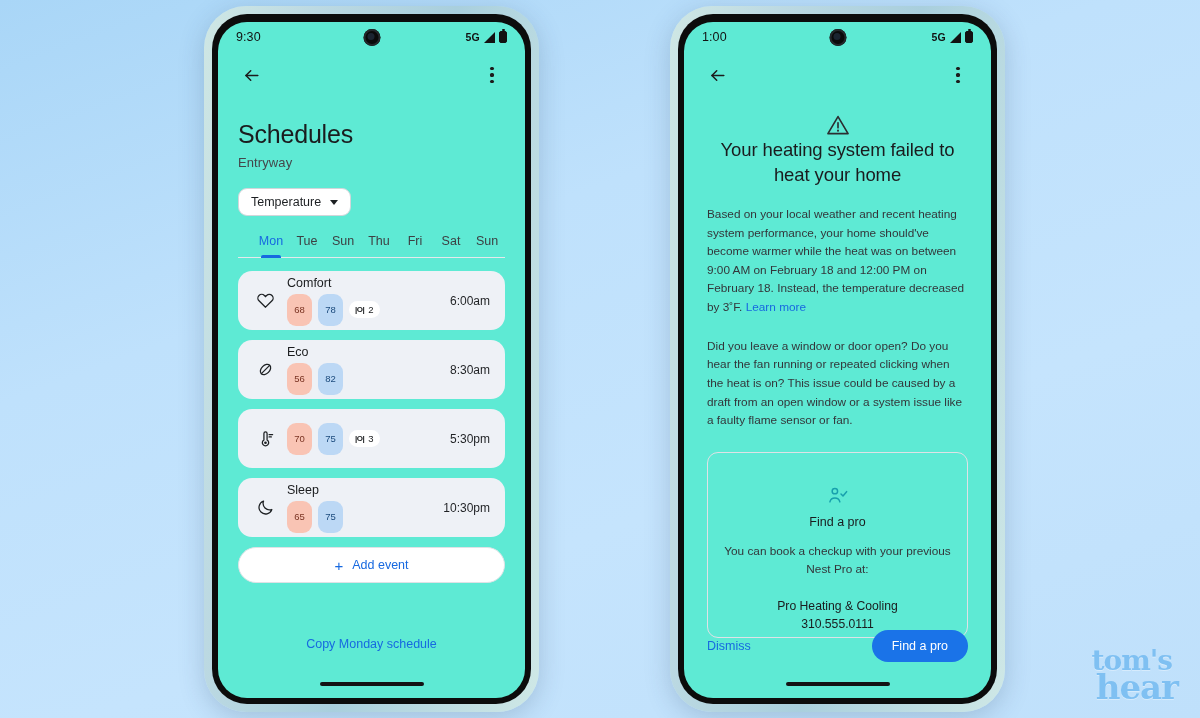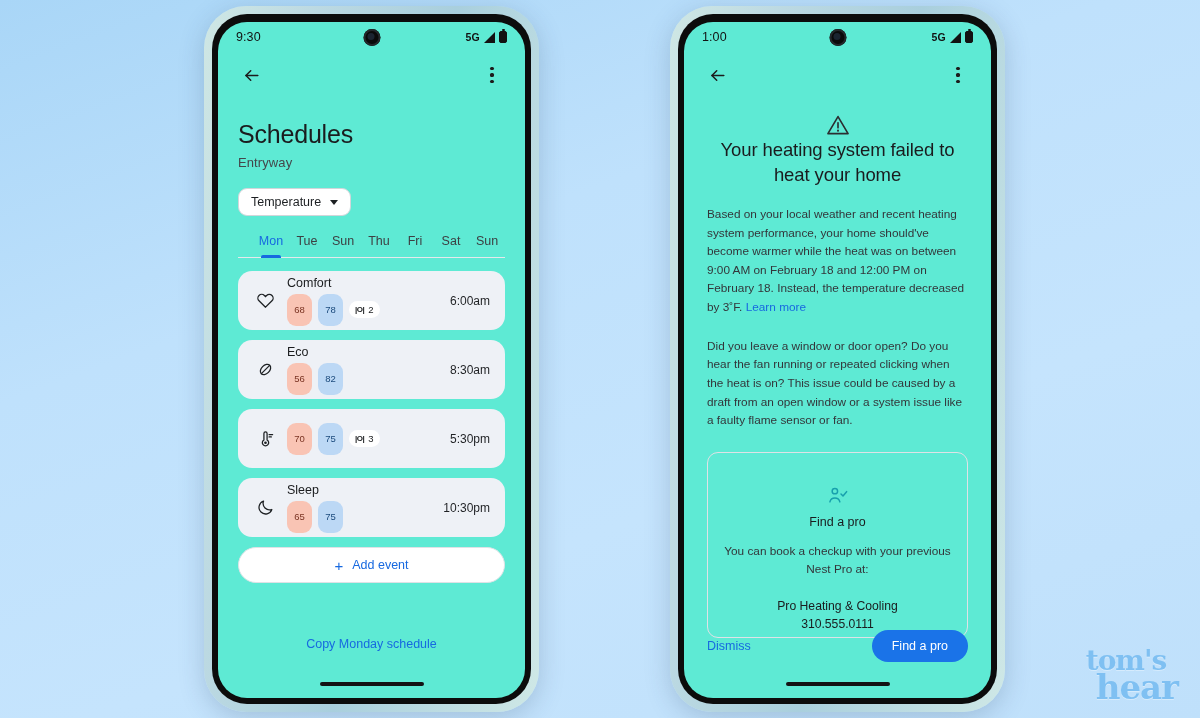--- a/index.html
+++ b/index.html
@@ -207,21 +207,21 @@
   .dismiss { color: #1769e0; font-size: 12.5px; cursor: pointer; }
   .cta {
     background: #1a73e8; color: #fff; font-size: 12.5px;
     border: none; border-radius: 18px; padding: 9px 20px; cursor: pointer;
     font-family: "Liberation Sans", sans-serif;
   }
 
   
   .logo {
     position: absolute; right: 22px; bottom: 16px;
-    text-align: left;
+    text-align: center;
     font-family: "DejaVu Serif", serif;
     font-weight: 700;
     color: #7fc0f2;
     line-height: .86;
     letter-spacing: -1px;
     text-shadow: 0 1px 0 rgba(255,255,255,.35);
     margin-left: 24px;
   }
   .logo .l1 { font-size: 28px; display:block; }
   .logo .l2 { font-size: 34px; display:block; margin-left: 10px;}

